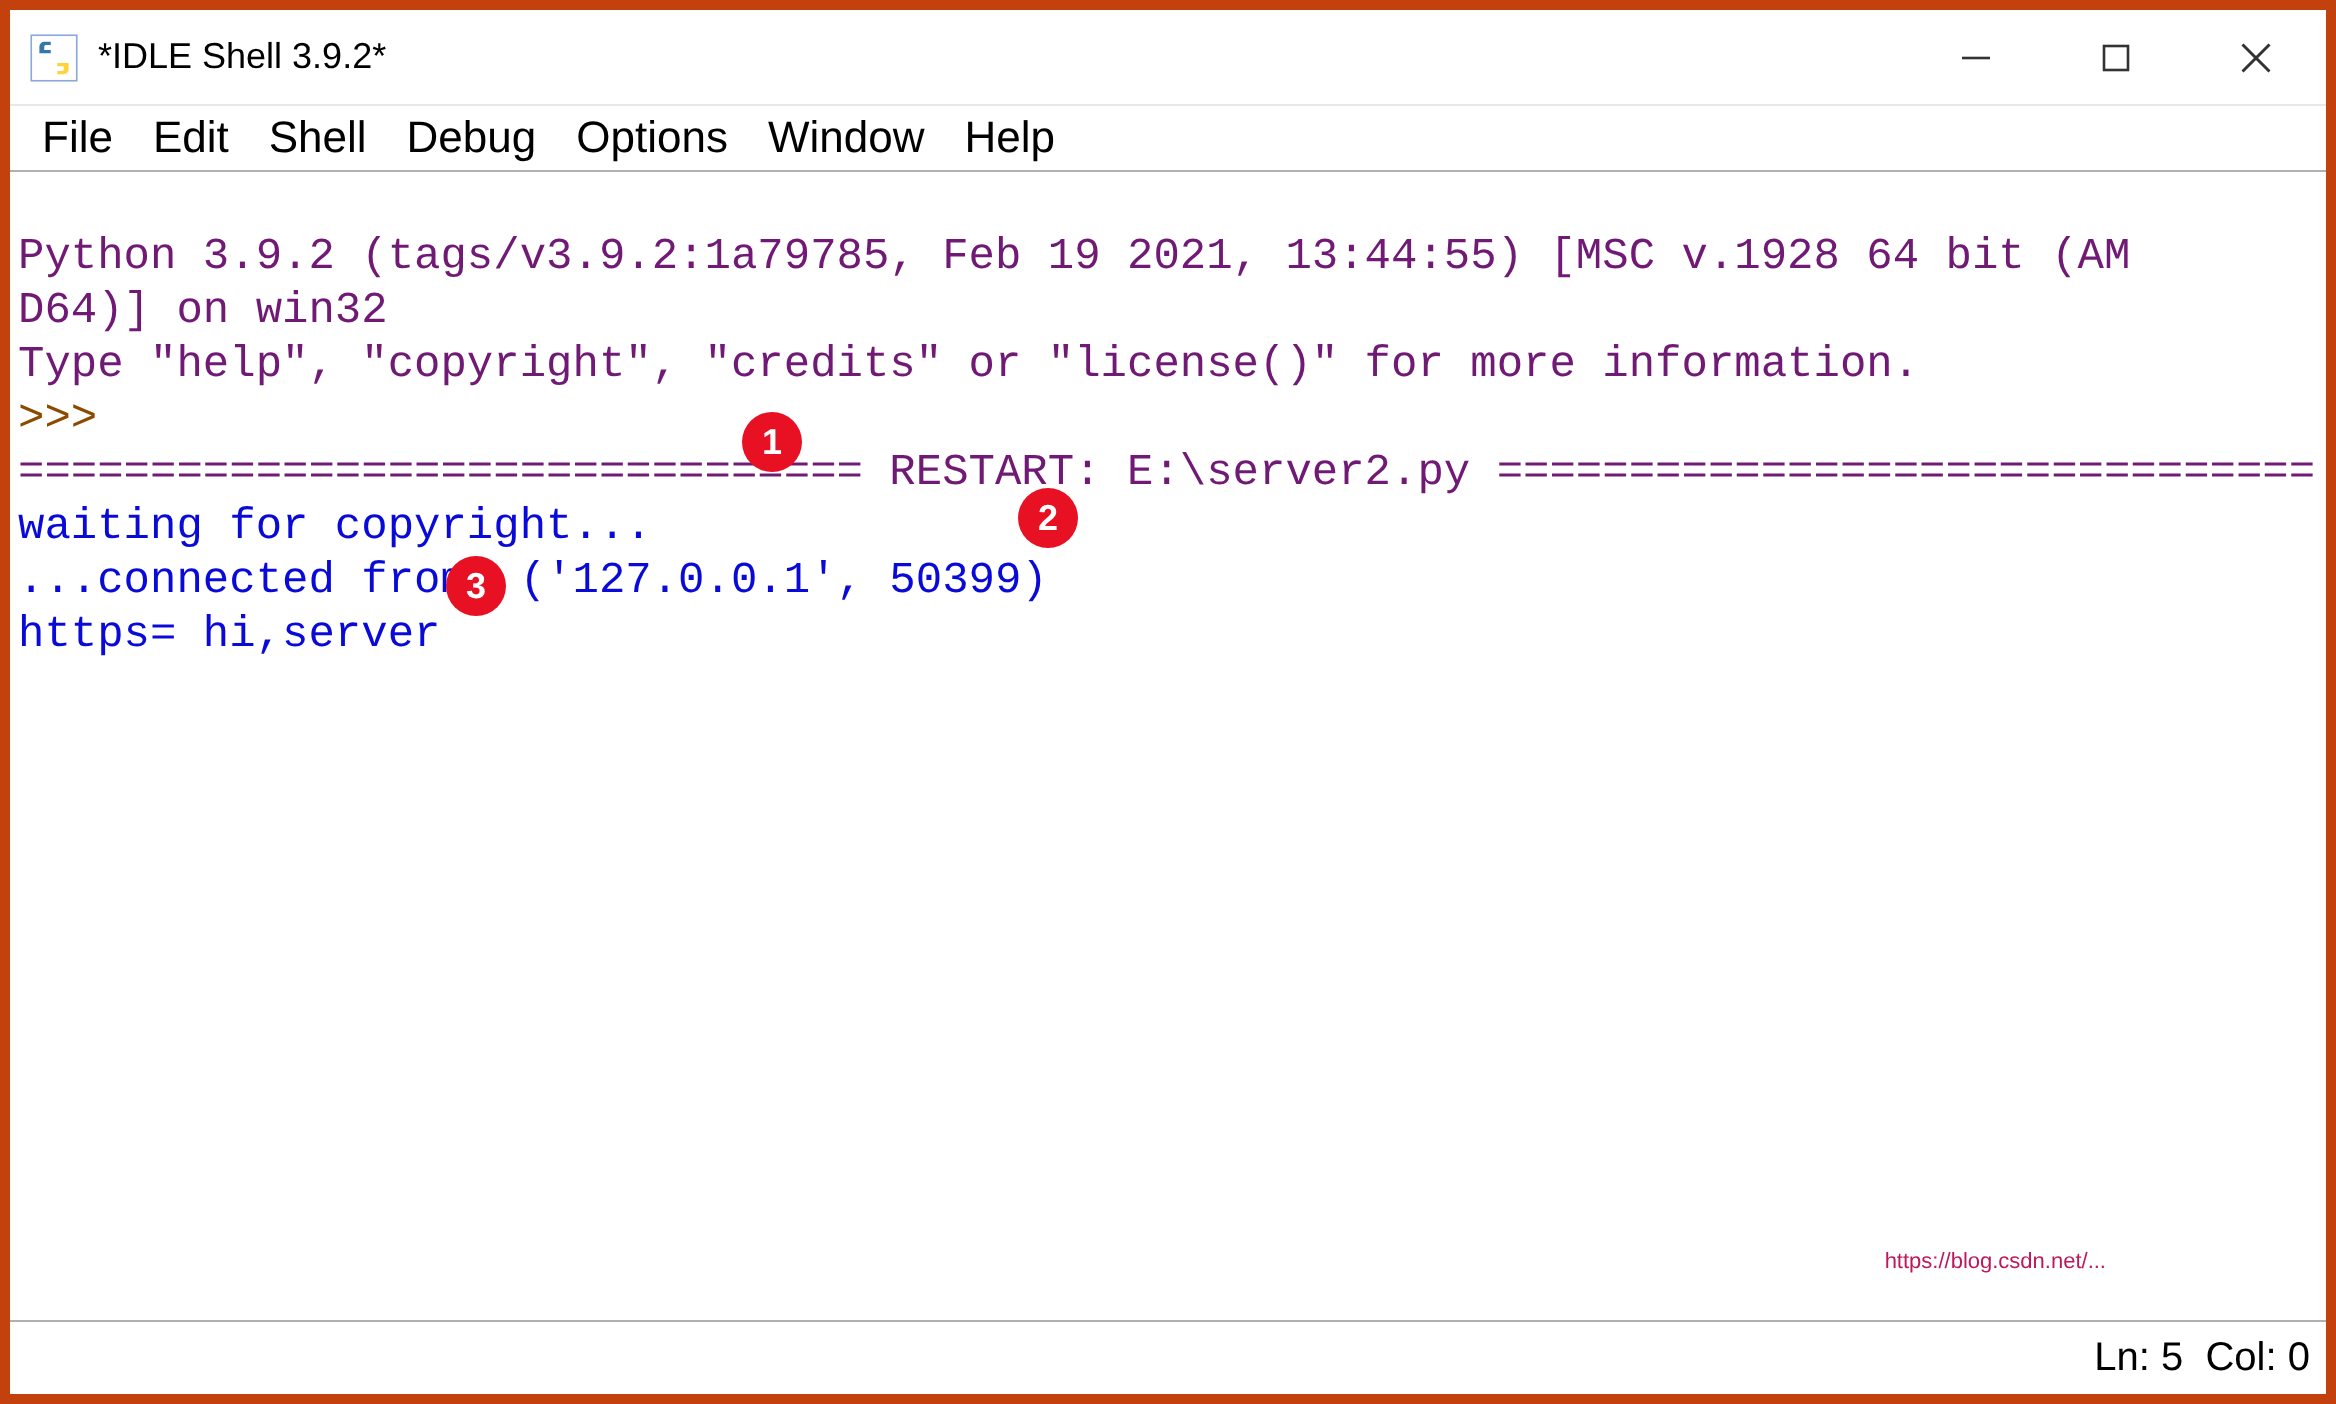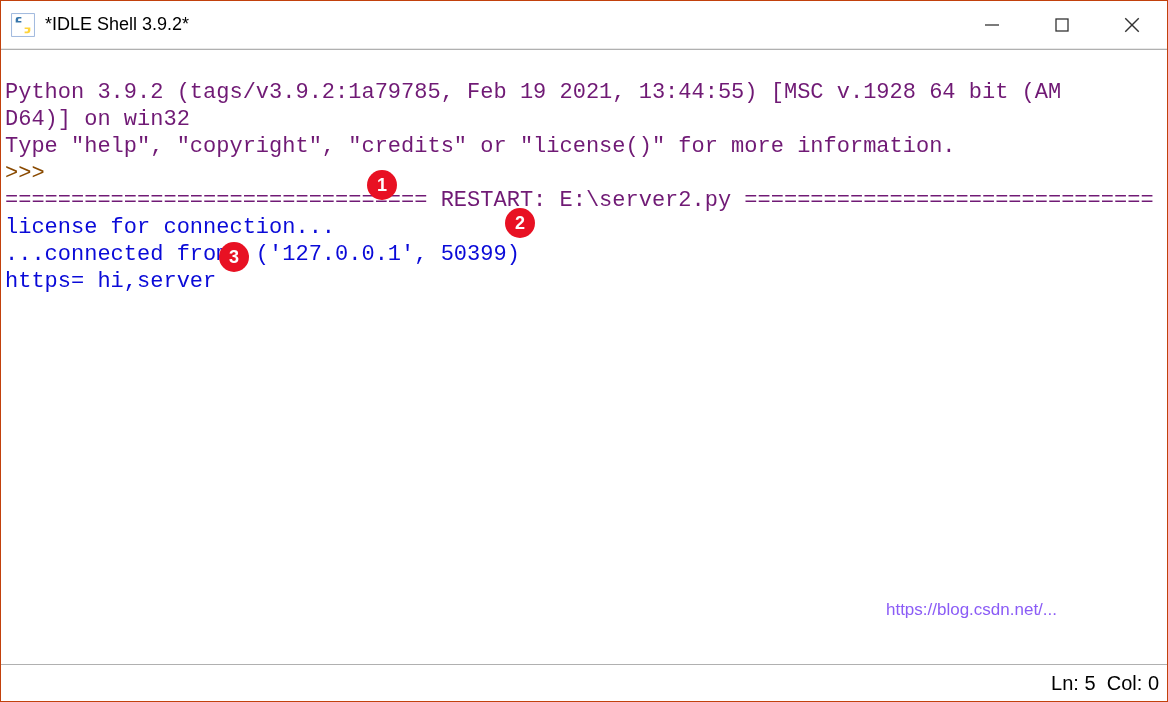--- a/index.html
+++ b/index.html
@@ -1,17 +1,17 @@
 <!DOCTYPE html>
 <html><head>
 <meta charset="utf-8">
 <style>
   * { margin: 0; padding: 0; box-sizing: border-box; }
   html, body { width: 1168px; height: 702px; font-family: "Segoe UI", Tahoma, sans-serif; background: #fff; overflow: hidden; }
-  .window { width: 1168px; height: 702px; border: 1px solid #c2410c; display: flex; flex-direction: column; background: #fff; position: relative; justify-content: flex-end; }
+  .window { width: 1168px; height: 702px; border: 5px solid #c2410c; display: flex; flex-direction: column; background: #fff; position: relative; justify-content: flex-end; }
   
   .titlebar { height: 48px; display: flex; align-items: center; background: #fff; border-bottom: 1px solid #e8e8e8; }
   .titlebar .icon-slot { width: 44px; display:flex; align-items:center; justify-content:center; }
   .titlebar .title { font-size: 18px; color: #000; flex: 0 0 auto; }
   .titlebar .spacer { flex: 1 1 auto; }
   .win-controls { display: flex; height: 100%; }
   .win-btn { width: 70px; height: 100%; display:flex; align-items:center; justify-content:center; color:#555; }
   .win-btn svg { width: 16px; height: 16px; }
   .win-btn.close-btn svg { width: 18px; height: 18px; }
   
@@ -22,21 +22,21 @@
   .shell-scroll { position:absolute; inset:0; overflow-y: scroll; }
   .shell { padding: 2px 4px 4px 4px; font-family: "Consolas","Courier New",monospace; font-size: 22px; line-height: 27px; white-space: pre; color:#000; }
   .shell .prompt { color:#8a4a00; }
   .shell .blue { color:#0a0ad8; }
   .shell .black { color:#701a75; }
   .restart-line { letter-spacing: 0; }
   
   .annot { position:absolute; width:30px; height:30px; background:#e81123; color:#fff; border-radius:50%; display:flex; align-items:center; justify-content:center; font-family: sans-serif; font-size:18px; font-weight:600; }
   
   .statusbar { height: 30px; border-top: 1px solid #b0b0b0; padding: 18px 8px; font-size: 20px; display:flex; align-items:center; justify-content:flex-end; font-family: "Segoe UI", sans-serif; }
-  .watermark { position:absolute; right:110px; bottom:44px; font-size:17px; color:#8b5cf6; pointer-events:none; }
+  .watermark { position:absolute; right:110px; bottom:23px; font-size:11px; color:#be185d; pointer-events:none; }
   
   .shell-scroll::-webkit-scrollbar { width: 22px; }
   .shell-scroll::-webkit-scrollbar-track { background:#f1f1f1; border-left:1px solid #e2e2e2; }
   .shell-scroll::-webkit-scrollbar-thumb { background:#c1c1c1; }
   .shell-scroll::-webkit-scrollbar-button { background:#f1f1f1; height:22px; }
 </style>
 </head>
 <body>
 
 <div class="window">
@@ -64,30 +64,39 @@
       </div>
       <div class="win-btn close-btn">
         <svg viewBox="0 0 16 16">
             <line x1="2" y1="2" x2="14" y2="14" stroke="#333" stroke-width="1.3"></line>
             <line x1="14" y1="2" x2="2" y2="14" stroke="#333" stroke-width="1.3"></line>
           </svg>
       </div>
     </div>
   </div>
 
+  <div class="menubar">
+    <span class="menu-item">File</span>
+    <span class="menu-item">Edit</span>
+    <span class="menu-item">Shell</span>
+    <span class="menu-item">Debug</span>
+    <span class="menu-item">Options</span>
+    <span class="menu-item">Window</span>
+    <span class="menu-item">Help</span>
+  </div>
 
   <div class="shell-wrap">
     <div class="shell-scroll">
       <div class="shell">
 <span class="black">Python 3.9.2 (tags/v3.9.2:1a79785, Feb 19 2021, 13:44:55) [MSC v.1928 64 bit (AM</span>
 <span class="black">D64)] on win32</span>
 <span class="black">Type "help", "copyright", "credits" or "license()" for more information.</span>
 <span class="prompt">&gt;&gt;&gt; </span>
 <span class="black restart-line">================================ RESTART: E:\server2.py ===============================</span>
-<span class="blue">license for connection...</span>
+<span class="blue">waiting for copyright...</span>
 <span class="blue">...connected from: ('127.0.0.1', 50399)</span>
 <span class="blue">https= hi,server</span>
       </div>
     </div>
 
     <div class="annot" style="left:366px; top:120px;">1</div>
     <div class="annot" style="left:504px; top:158px;">2</div>
     <div class="annot" style="left:218px; top:192px;">3</div>
 
     <div class="watermark">https://blog.csdn.net/...</div>

